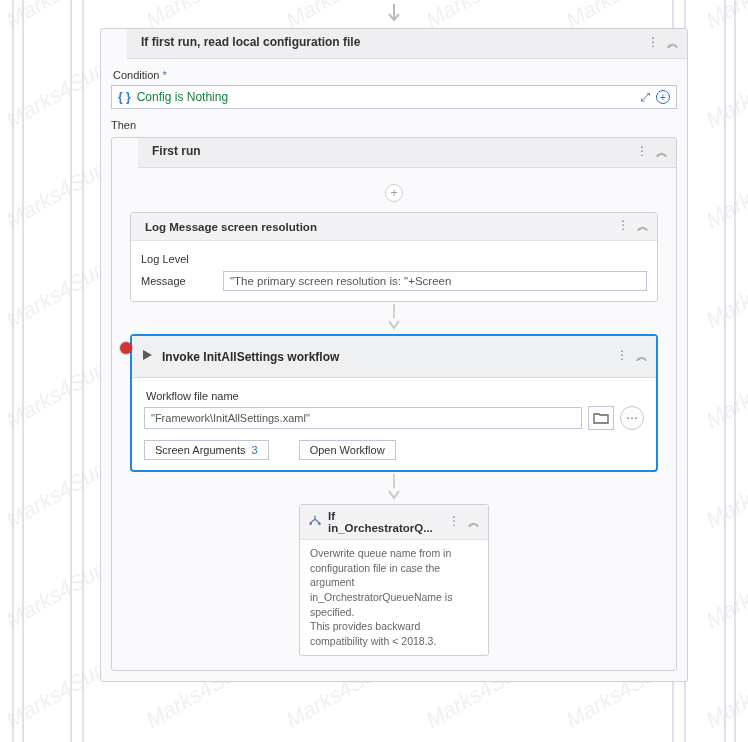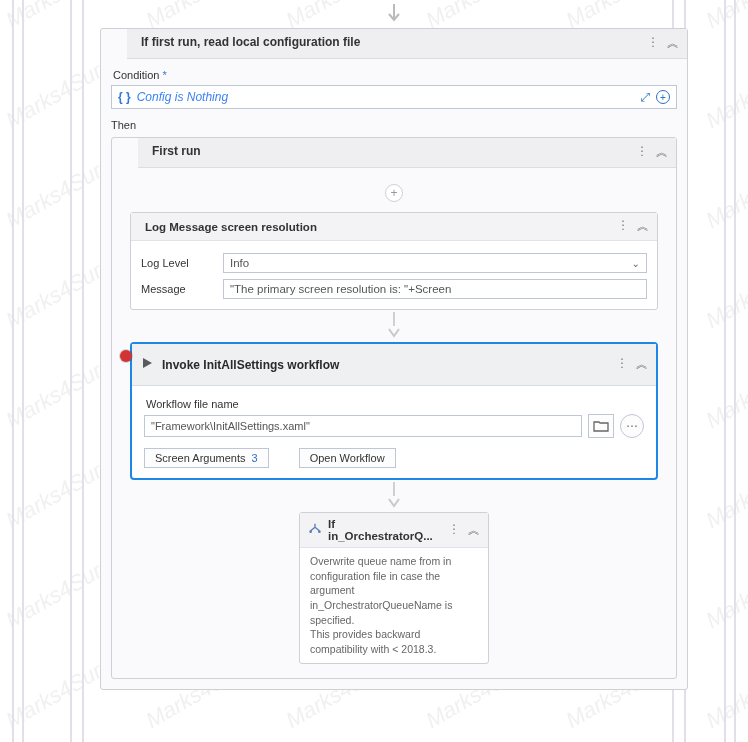--- a/index.html
+++ b/index.html
@@ -90,21 +90,21 @@
 
     .expr-box {
       display: flex;
       align-items: center;
       border: 1px solid #bfc6d6;
       background: #fff;
       padding: 4px 6px;
       gap: 6px;
     }
     .brace { color: #2e78d6; font-weight: bold; }
-    .expr-text { flex: 1; color: #3b82f6; font-size: 12px; font-style: italic; }
+    .expr-text { flex: 1; color: #15803d; font-size: 12px; }
     .right-icons { display: flex; gap: 6px; align-items: center; color: #2c6fc4; }
 
     .section-margin { padding: 6px 10px 10px 10px; }
     .then-label { font-size: 11px; color: #333; margin: 10px 0 6px 0; }
 
     .seq-card {
       border: 1px solid #cfcfd6;
       border-radius: 3px;
       background: #fafafc;
     }
@@ -314,24 +314,20 @@
               </span>
               <span class="title">Log Message screen resolution</span>
               <div class="hdr-actions">
                 <span>⋮</span>
                 <span class="chev">︽</span>
               </div>
             </div>
             <div class="sub-body">
               <div class="row-field">
                 <label>Log Level</label>
-                <div class="select-box">
-                  <span>Info</span>
-                  <span class="caret">⌄</span>
-                </div>
               </div>
               <div class="row-field">
                 <label>Message</label>
                 <div class="text-box">
                   <span>"The primary screen resolution is: "+Screen</span>
                 </div>
               </div>
             </div>
           </div>
 

